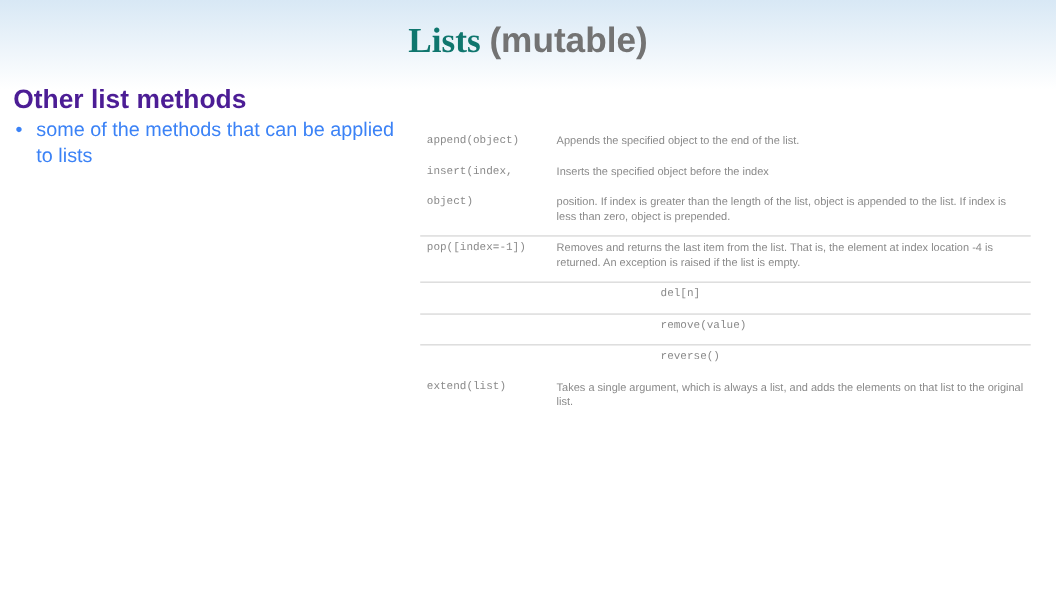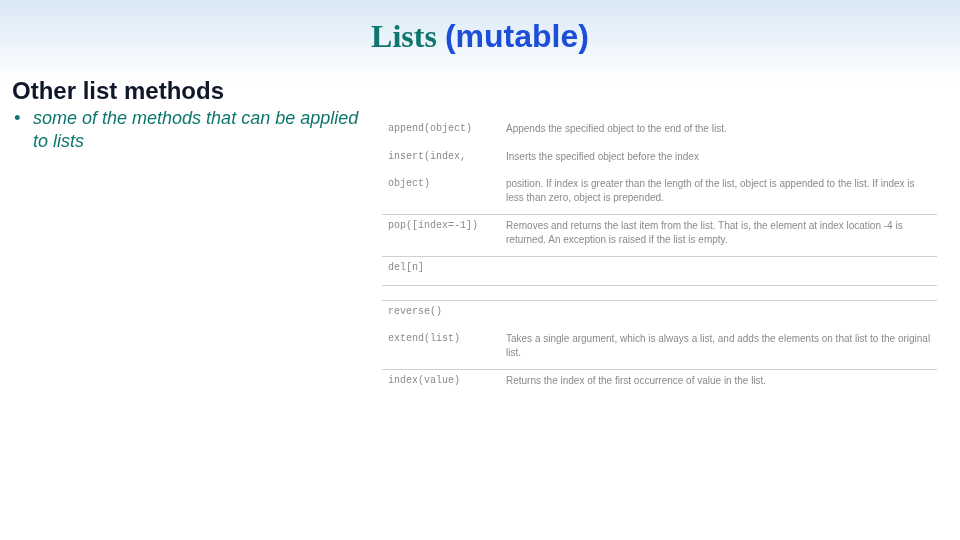--- a/index.html
+++ b/index.html
@@ -11,33 +11,32 @@
     overflow: hidden;
     position: relative;
   }
   .title {
     text-align: center;
     font-size: 32px;
     font-weight: bold;
     padding-top: 18px;
   }
   .title .t1 { color: #0f766e; font-family: Liberation Serif, serif; }
-  .title .t2 { color: #1d4ed8; margin-top: 19px; }
+  .title .t2 { color: #737373; margin-top: 19px; }
   .section-heading {
     font-size: 24px;
     font-weight: bold;
-    color: #0f172a;
+    color: #4c1d95;
     margin: 22px 0 2px 12px;
   }
   .bullet {
     font-size: 18px;
-    color: #0f766e;
+    color: #3b82f6;
     margin-left: 14px;
     line-height: 1.25;
-    font-style: italic;
   }
   .bullet .dot {
     display: inline-block;
     width: 14px;
     vertical-align: top;
   }
   .bullet .txt {
     display: inline-block;
     max-width: 330px;
     vertical-align: top;
@@ -51,20 +50,21 @@
     font-size: 10px;
     color: #8a8a8a;
     line-height: 1.35;
   }
   .methods-table .row {
     display: flex;
     padding: 4px 6px 10px 6px;
   }
   .methods-table .row.sep {
     border-top: 1px solid #d0d0d0;
+    justify-content: center;
   }
   .methods-table .col-m {
     width: 118px;
     font-family: "Courier New", monospace;
     flex-shrink: 0;
     padding-right: 6px;
     word-break: break-all;
   }
   .methods-table .col-d {
     flex: 1;
@@ -98,25 +98,22 @@
     <div class="col-d">position. If index is greater than the length of the list, object is appended to the list. If index is less than zero, object is prepended.</div>
   </div>
   <div class="row sep">
     <div class="col-m">pop([index=-1])</div>
     <div class="col-d">Removes and returns the last item from the list. That is, the element at index location -4 is returned. An exception is raised if the list is empty.</div>
   </div>
   <div class="row sep">
     <div class="col-m">del[n]</div>
   </div>
   <div class="row sep">
+    <div class="col-m">remove(value)</div>
   </div>
   <div class="row sep">
     <div class="col-m">reverse()</div>
   </div>
   <div class="row">
     <div class="col-m">extend(list)</div>
     <div class="col-d">Takes a single argument, which is always a list, and adds the elements on that list to the original list.</div>
   </div>
-  <div class="row sep">
-    <div class="col-m">index(value)</div>
-    <div class="col-d">Returns the index of the first occurrence of value in the list.</div>
-  </div>
 </div>
 
 </body></html>

